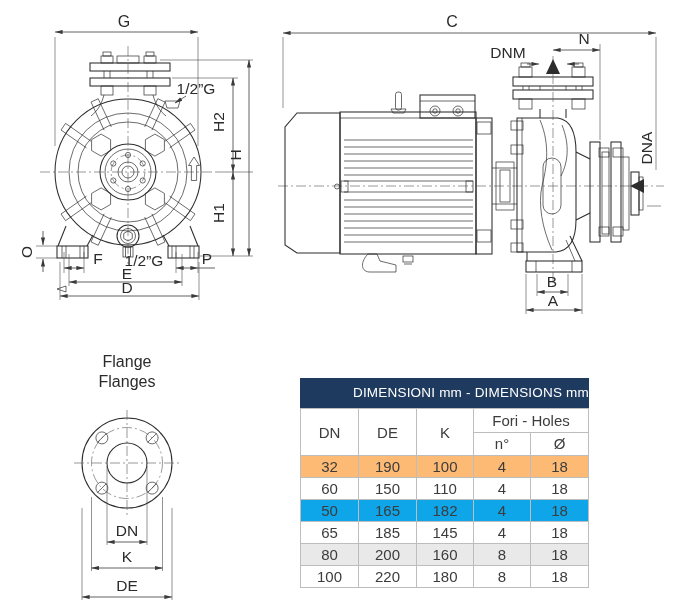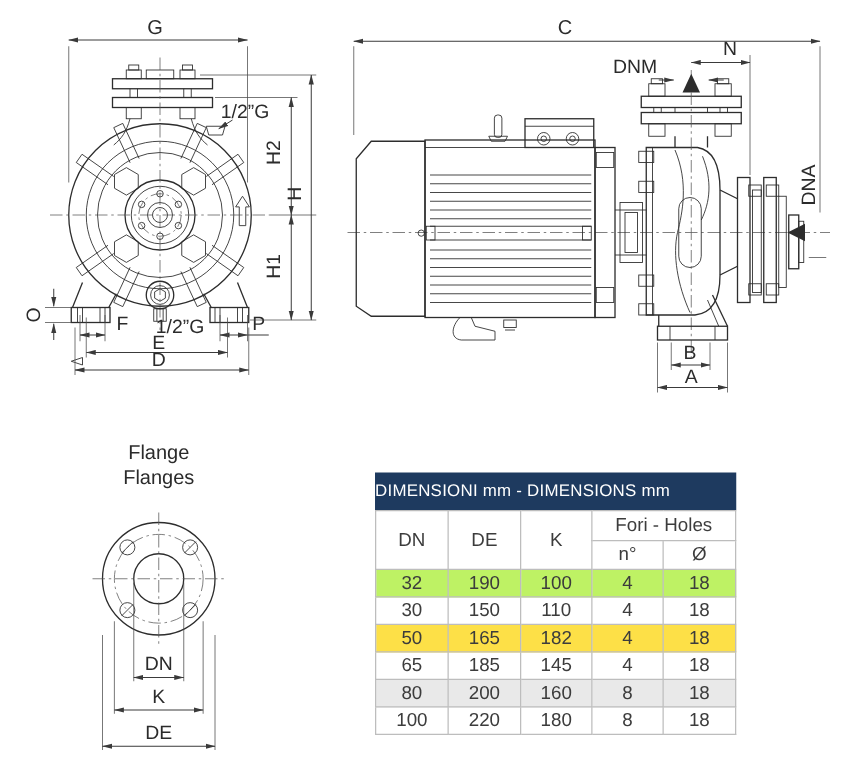--- a/index.html
+++ b/index.html
@@ -9,21 +9,21 @@
   .ol{stroke:#2d2d2d;stroke-width:1.05;fill:none;}
   .ol2{stroke:#2d2d2d;stroke-width:.7;fill:none;}
   .dim{stroke:#3a3a3a;stroke-width:.8;fill:none;}
   .ext{stroke:#4a4a4a;stroke-width:.6;fill:none;}
   .cl{stroke:#555;stroke-width:.6;fill:none;stroke-dasharray:10 3 2 3;}
   .blk{fill:#2d2d2d;stroke:none;}
   text.lbl{font-family:"Liberation Sans",sans-serif;font-size:15.5px;fill:#2b2b2b;}
   text.big{font-size:16px;}
   
   .tblwrap{position:absolute;left:300px;top:378px;width:289px;}
-  .tbl-title{height:30px;line-height:30px;text-align:left;color:#ffffff;
+  .tbl-title{height:30px;line-height:30px;text-align:right;color:#ffffff;
              font-size:13.5px;letter-spacing:.2px;}
   table{width:100%;border-collapse:collapse;table-layout:fixed;background:#fff;}
   th,td{border:1px solid #bdbdbd;text-align:center;color:#3c3c3c;font-weight:400;
         font-size:15px;padding:0;}
   thead th{height:22px;}
   thead th.span3{height:46px;}
   tbody td{height:21px;}
   tr.alt{background:#e9e9e9;}
 </style>
 </head>
@@ -364,35 +364,35 @@
         <th rowspan="2" class="span3">DE</th>
         <th rowspan="2" class="span3">K</th>
         <th colspan="2">Fori - Holes</th>
       </tr>
       <tr>
         <th>n°</th>
         <th>Ø</th>
       </tr>
     </thead>
     <tbody>
-      <tr class="alt" style="background: #bef264;">
+      <tr class="alt" style="background: #fdba74;">
         <td>32</td>
             <td>190</td>
             <td>100</td>
             <td>4</td>
             <td>18</td>
       </tr>
       <tr>
-        <td>30</td>
+        <td>60</td>
             <td>150</td>
             <td>110</td>
             <td>4</td>
             <td>18</td>
       </tr>
-      <tr class="alt" style="background: #fde047; margin-top: 33px;">
+      <tr class="alt" style="background: #0ea5e9; margin-top: 33px;">
         <td>50</td>
             <td>165</td>
             <td>182</td>
             <td>4</td>
             <td>18</td>
       </tr>
       <tr>
         <td>65</td>
             <td>185</td>
             <td>145</td>

